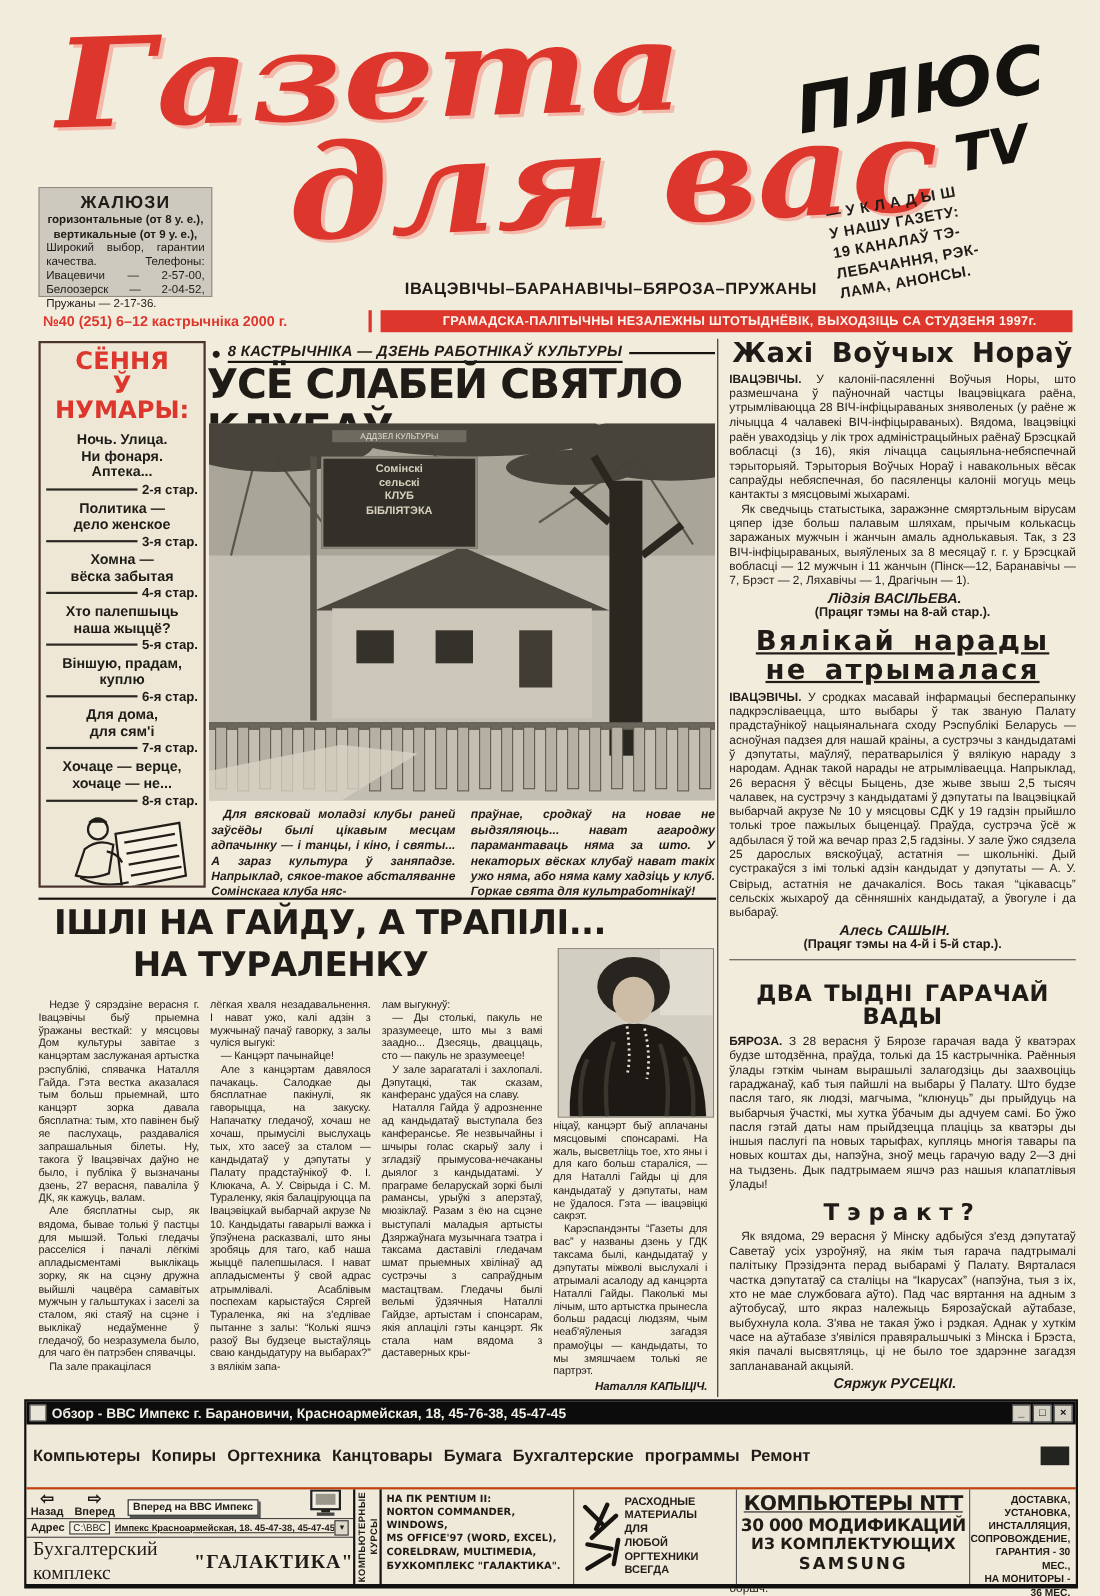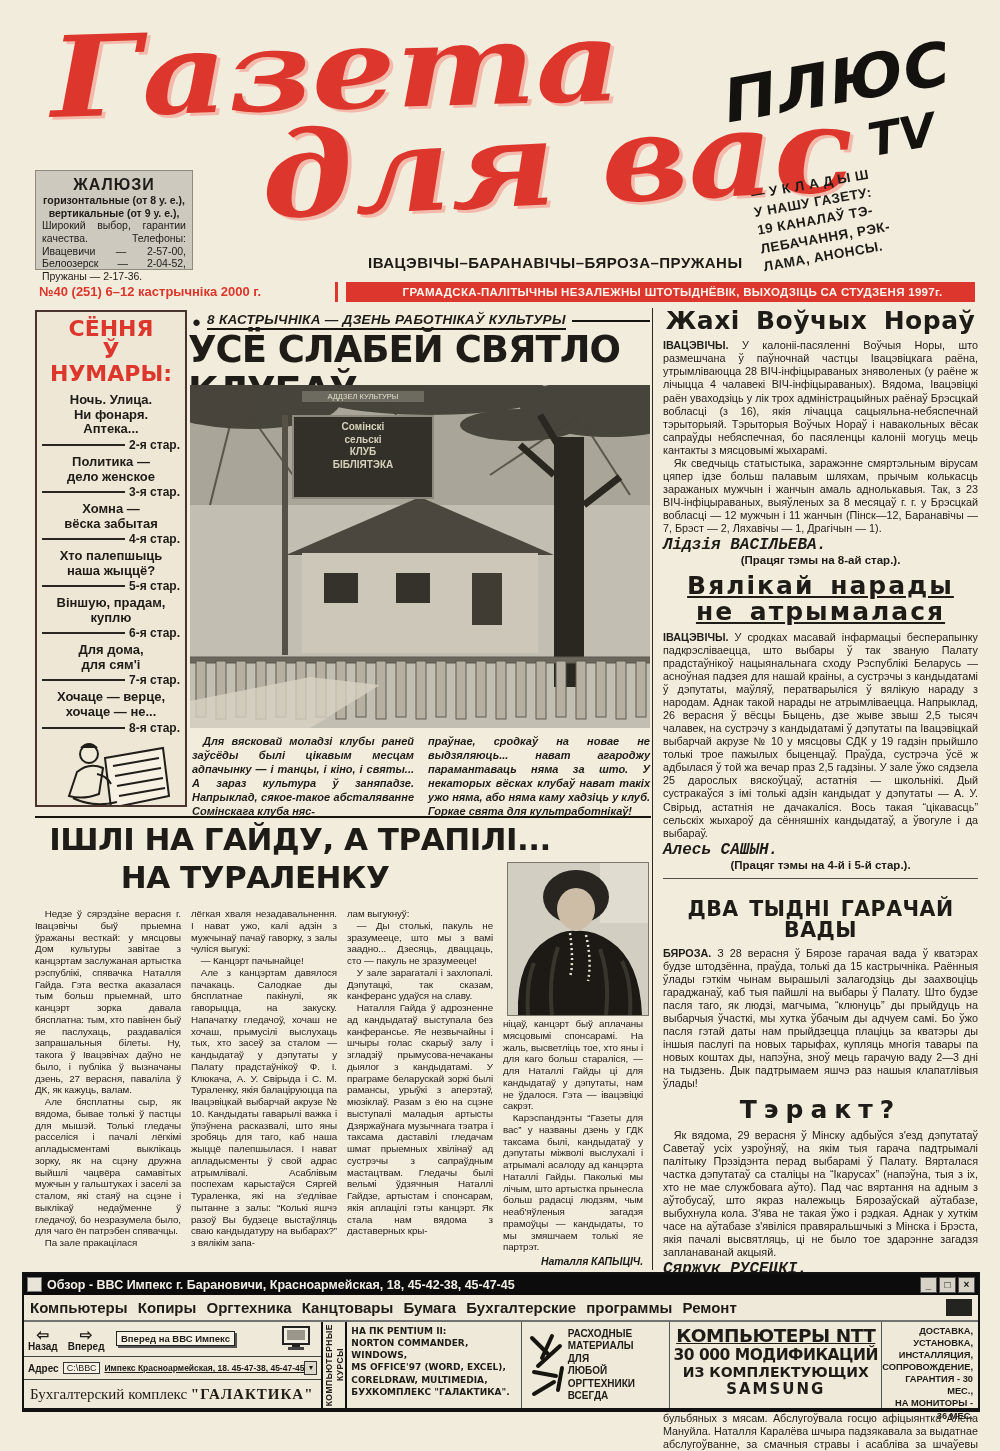--- a/index.html
+++ b/index.html
@@ -82,55 +82,55 @@
 
   
   .rightcol{left:652px;top:308px;width:326px;height:962px;border-left:1.5px solid #2c2924;
         padding-left:10px;box-sizing:border-box;}
   .ra{margin-bottom:7px;}
   .ra.ruled{border-top:1.5px solid #55504a;padding-top:20px;}
   .rh{font-family:"DejaVu Sans",sans-serif;font-weight:900;margin:0 0 5px 0;line-height:1.05;text-align:center;}
   .rh0{font-size:25px;word-spacing:7px;letter-spacing:.5px;}
   .rh1{font-size:25px;letter-spacing:2px;word-spacing:5px;text-decoration:underline;}
   .rh2{font-size:20.5px;letter-spacing:.5px;word-spacing:3px;}
-  .rh3{font-size:25px;letter-spacing:7px;margin-top:2px;}
+  .rh3{font-size:21px;letter-spacing:7px;margin-top:2px;}
   .rh4{font-size:23px;letter-spacing:.5px;}
   .rb{margin:0;font-size:10.8px;line-height:1.21;}
   .dl{font-weight:900;}
-  .rauth{font-weight:bold;font-style:italic;font-size:16px;text-align:left;padding-right:14px;margin-top:1px;font-family:Liberation Mono, monospace;}
+  .rauth{font-weight:bold;font-style:italic;font-size:13px;text-align:center;padding-right:14px;margin-top:1px;}
   .rnote{font-weight:bold;font-size:11.5px;text-align:center;}
 
   
   .ad{left:22px;top:1272px;width:958px;background:#efe9da;border:2px solid #111;border-bottom:4px solid #111;
       box-sizing:border-box;}
   .titlebar{height:21px;background:#0c0c0c;color:#f2efe6;display:flex;align-items:center;
       font-weight:bold;font-size:12.5px;padding:0 3px;}
   .titlebar .ticon{width:13px;height:13px;background:#e8e4d8;border:1px solid #777;margin-right:5px;}
   .titlebar .ttl{flex:1;white-space:nowrap;overflow:hidden;}
   .winbtn{width:15px;height:14px;background:#d6d2c6;border:1px solid #555;color:#111;font-size:10px;
       line-height:13px;text-align:center;font-weight:bold;margin-left:2px;}
-  .menubar{height:25px;border-bottom:2px solid #737373;display:flex;align-items:center;
-      font-weight:bold;font-size:15px;padding:0 6px;}
+  .menubar{height:25px;border-bottom:2px solid #c2410c;display:flex;align-items:center;
+      font-weight:bold;font-size:15px;padding:16px 6px;}
   .menubar .mtxt{flex:1;word-spacing:6px;}
   .menubar .msq{width:26px;height:17px;background:#23231f;}
   .adbody{display:flex;height:86px;}
   .chrome{width:312px;border-right:2px solid #111;box-sizing:border-box;display:flex;flex-direction:column;font-size:10px;}
   .crow1{height:34px;display:flex;align-items:center;position:relative;padding:0 4px;border-bottom:1px solid #444;}
   .navbt{text-align:center;font-size:10px;font-weight:bold;margin-right:10px;line-height:1;}
   .navbt .arr{font-size:15px;display:block;}
   .tooltip{position:absolute;left:92px;top:9px;background:#f6f2e6;border:1px solid #222;
       box-shadow:2px 2px 0 #555;font-size:9.5px;font-weight:bold;padding:1px 4px;white-space:nowrap;}
   .crow1 svg{margin-left:auto;margin-right:6px;}
   .crow2{height:22px;display:flex;align-items:center;padding:0 4px;border-bottom:1px solid #444;}
   .adrlbl{font-weight:bold;margin-right:4px;}
   .adrbox{border:1px solid #333;background:#f6f2e6;padding:0 3px;margin-right:4px;font-size:9px;}
   .adrtxt{text-decoration:underline;font-size:8.5px;font-weight:bold;white-space:nowrap;overflow:hidden;flex:1;}
   .adrdrop{width:11px;height:12px;border:1px solid #333;background:#ddd8ca;font-size:8px;text-align:center;line-height:12px;}
   .galak{flex:1;display:flex;align-items:center;font-family:"Liberation Serif",serif;
-      font-size:15px;padding-left:6px;}
+      font-size:18px;padding-left:6px;}
   .galak b{letter-spacing:1px;}
   .vertstrip{width:24px;border-right:2px solid #111;display:flex;justify-content:center;align-items:center;gap:1px;}
   .vtxt{writing-mode:vertical-rl;transform:rotate(180deg);font-weight:900;font-size:8.5px;letter-spacing:.5px;}
   .courses{width:190px;border-right:1px solid #555;padding:3px 4px;box-sizing:border-box;
       font-weight:900;font-size:9px;line-height:1.35;font-family:"DejaVu Sans",sans-serif;}
   .mats{width:162px;border-right:1px solid #555;display:flex;align-items:center;box-sizing:border-box;padding:2px;}
   .mats .mtext{flex:1;text-align:left;font-weight:900;font-size:10px;line-height:1.25;padding-right:3px;}
   .ntt{width:232px;border-right:1px solid #555;text-align:center;padding-top:3px;box-sizing:border-box;
       font-family:"DejaVu Sans",sans-serif;}
   .ntt .n1{font-weight:900;font-size:18.5px;text-decoration:underline;letter-spacing:-.5px;}
@@ -385,21 +385,21 @@
       <h2 class="rh rh4 prelines">Наталля Каралёва
 абедала ў “Шчары”</h2>
       <p class="rb j"><span class="dl">ІВАЦЭВІЧЫ.</span> <span class="prelines">Вядомая расійская спявачка Наталля Каралёва праездам на канцэрт у Брэст 27 верасня наведала г. Івацэвічы і, у прыватнасці, паабедала ў рэстаране “Шчара”. Яе абед складаўся з салаты “Сталічнай”, шчаўевага баршчу і бліноў бульбяных з мясам. Абслугоўвала госцю афіцыянтка Алена Мануйла. Наталля Каралёва шчыра падзякавала за выдатнае абслугоўванне, за смачныя стравы і асабліва за шчаўевы боршч.</span></p>
       <div class="rauth">Сяргей СЛАВІНСКІ.</div>
     </div>
   </div>
 
   <div class="abs ad">
     <div class="titlebar">
       <span class="ticon"></span>
-      <span class="ttl">Обзор - ВВС Импекс г. Барановичи, Красноармейская, 18,   45-42-38, 45-47-45</span>
+      <span class="ttl">Обзор - ВВС Импекс г. Барановичи, Красноармейская, 18,   45-76-38, 45-47-45</span>
       <span class="winbtn">_</span>
       <span class="winbtn">□</span>
       <span class="winbtn">×</span>
     </div>
     <div class="menubar">
       <span class="mtxt">Компьютеры  Копиры  Оргтехника  Канцтовары  Бумага  Бухгалтерские программы  Ремонт</span>
       <span class="msq"></span>
     </div>
     <div class="adbody">
 

